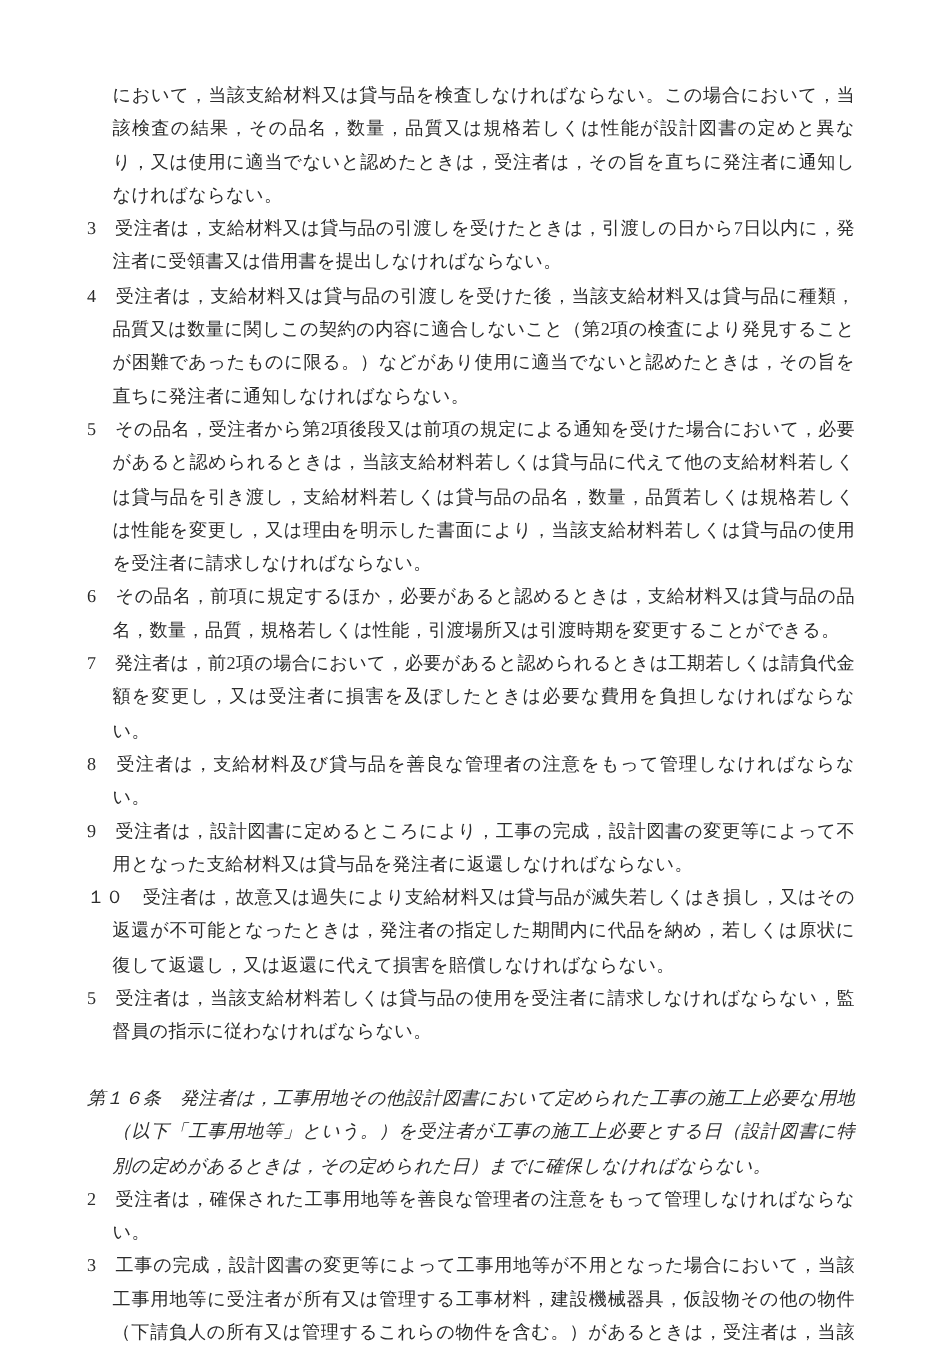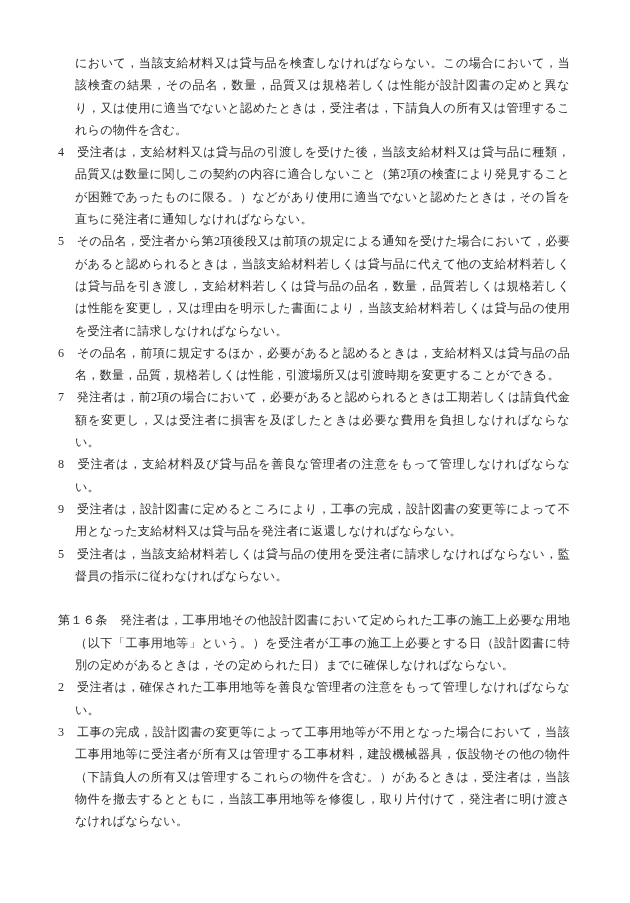--- a/index.html
+++ b/index.html
@@ -48,20 +48,21 @@
   
   .blk.item {
     padding-left: 17px;
     text-indent: -17px;
   }
 
   
   .blk.article {
     padding-left: 17px;
     text-indent: -17px;
+    font-style: italic;
   }
 
   
   .blk.cont {
     padding-left: 17px;
     text-indent: 0;
   }
 
   
   .blk.heading {
@@ -78,26 +79,28 @@
   
   .num {
     white-space: pre;
   }
 </style>
 </head>
 <body>
 
 <div id="page">
   <div id="doc-body">
-      <p class="blk cont"><span>において，当該支給材料又は貸与品を検査しなければならない。この場合において，当該検査の結果，その品名，数量，品質又は規格若しくは性能が設計図書の定めと異なり，又は使用に適当でないと認めたときは，受注者は，下請負人の所有又は管理するこれらの物件を含む。</span></p>
+      <p class="blk cont"><span>において，当該支給材料又は貸与品を検査しなければならない。この場合において，当該検査の結果，その品名，数量，品質又は規格若しくは性能が設計図書の定めと異なり，又は使用に適当でないと認めたときは，受注者は，その旨を直ちに発注者に通知しなければならない。</span></p>
+      <p class="blk item"><span class="num">3　</span><span>受注者は，支給材料又は貸与品の引渡しを受けたときは，引渡しの日から7日以内に，発注者に受領書又は借用書を提出しなければならない。</span></p>
       <p class="blk item"><span class="num">4　</span><span>受注者は，支給材料又は貸与品の引渡しを受けた後，当該支給材料又は貸与品に種類，品質又は数量に関しこの契約の内容に適合しないこと（第2項の検査により発見することが困難であったものに限る。）などがあり使用に適当でないと認めたときは，その旨を直ちに発注者に通知しなければならない。</span></p>
       <p class="blk item"><span class="num">5　</span><span>その品名，受注者から第2項後段又は前項の規定による通知を受けた場合において，必要があると認められるときは，当該支給材料若しくは貸与品に代えて他の支給材料若しくは貸与品を引き渡し，支給材料若しくは貸与品の品名，数量，品質若しくは規格若しくは性能を変更し，又は理由を明示した書面により，当該支給材料若しくは貸与品の使用を受注者に請求しなければならない。</span></p>
       <p class="blk item"><span class="num">6　</span><span>その品名，前項に規定するほか，必要があると認めるときは，支給材料又は貸与品の品名，数量，品質，規格若しくは性能，引渡場所又は引渡時期を変更することができる。</span></p>
       <p class="blk item"><span class="num">7　</span><span>発注者は，前2項の場合において，必要があると認められるときは工期若しくは請負代金額を変更し，又は受注者に損害を及ぼしたときは必要な費用を負担しなければならない。</span></p>
       <p class="blk item"><span class="num">8　</span><span>受注者は，支給材料及び貸与品を善良な管理者の注意をもって管理しなければならない。</span></p>
       <p class="blk item"><span class="num">9　</span><span>受注者は，設計図書に定めるところにより，工事の完成，設計図書の変更等によって不用となった支給材料又は貸与品を発注者に返還しなければならない。</span></p>
+      <p class="blk item"><span class="num">１０　</span><span>受注者は，故意又は過失により支給材料又は貸与品が滅失若しくはき損し，又はその返還が不可能となったときは，発注者の指定した期間内に代品を納め，若しくは原状に復して返還し，又は返還に代えて損害を賠償しなければならない。</span></p>
       <p class="blk item"><span class="num">5　</span><span>受注者は，当該支給材料若しくは貸与品の使用を受注者に請求しなければならない，監督員の指示に従わなければならない。</span></p>
       <div class="blk spacer">&nbsp;</div>
       <p class="blk article"><span class="num">第１６条　</span><span>発注者は，工事用地その他設計図書において定められた工事の施工上必要な用地（以下「工事用地等」という。）を受注者が工事の施工上必要とする日（設計図書に特別の定めがあるときは，その定められた日）までに確保しなければならない。</span></p>
       <p class="blk item"><span class="num">2　</span><span>受注者は，確保された工事用地等を善良な管理者の注意をもって管理しなければならない。</span></p>
       <p class="blk item"><span class="num">3　</span><span>工事の完成，設計図書の変更等によって工事用地等が不用となった場合において，当該工事用地等に受注者が所有又は管理する工事材料，建設機械器具，仮設物その他の物件（下請負人の所有又は管理するこれらの物件を含む。）があるときは，受注者は，当該物件を撤去するとともに，当該工事用地等を修復し，取り片付けて，発注者に明け渡さなければならない。</span></p>
     </div>
 </div>
 
 </body></html>

